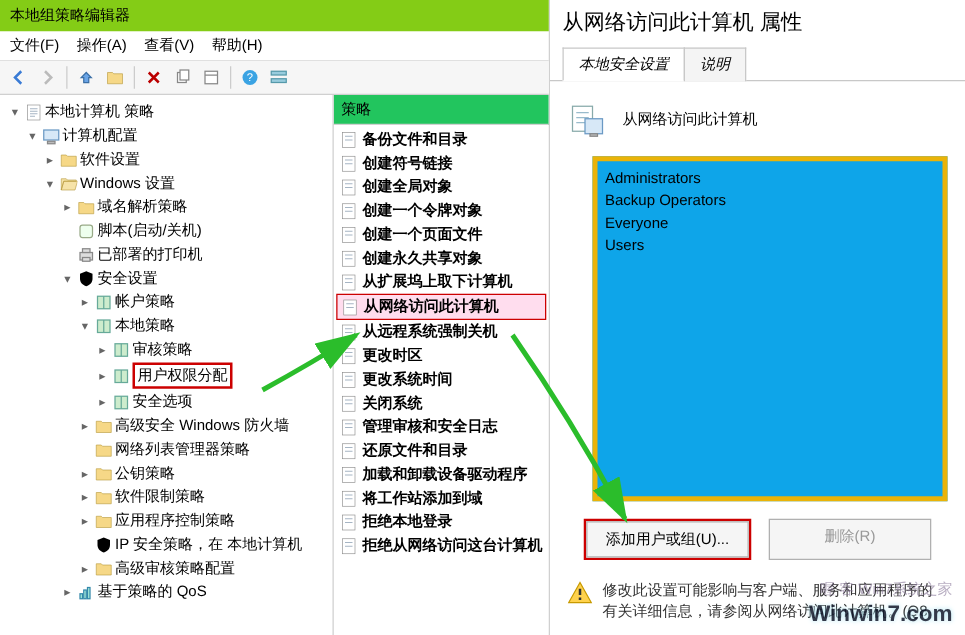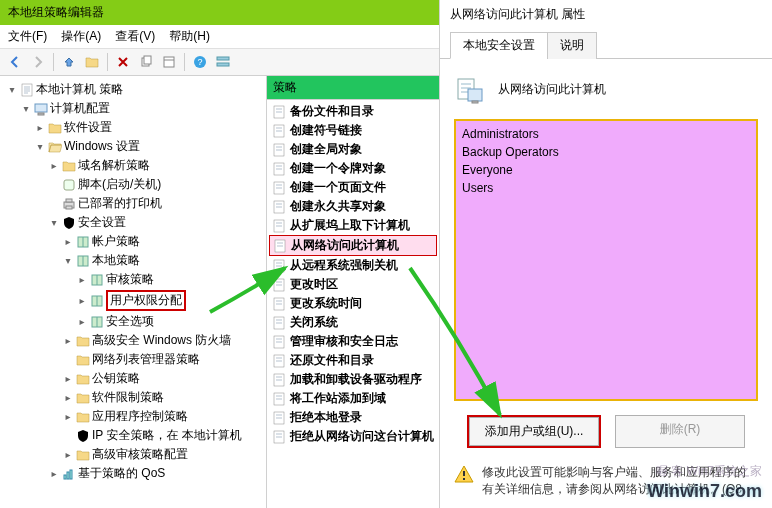--- a/index.html
+++ b/index.html
@@ -110,52 +110,54 @@
 
   
   .props {
     flex:1;
     display:flex; flex-direction:column;
     background:#fff;
     position:relative;
   }
   .props-title {
     padding:6px 10px 8px;
-    font-size:12px;
+    font-size:17px;
   }
   .tabs {
     display:flex;
     padding: 0 10px;
     border-bottom:1px solid #c8c8c8;
     gap:0;
+    font-style:italic;
   }
   .tab {
     padding:4px 12px;
     border:1px solid #c8c8c8;
     border-bottom:none;
     background:#f4f4f4;
     margin-right:-1px;
     position:relative;
     top:1px;
   }
   .tab.active {
     background:#fff;
     border-bottom:1px solid #fff;
   }
   .pbody { padding: 14px 14px 8px; flex:1; display:flex; flex-direction:column; }
   .pheader { display:flex; align-items:center; gap:12px; margin-bottom:14px; }
   .pheader-icon { width:32px; height:32px; }
   .listbox {
-    border:2px solid #eab308;
+    border:4px solid #eab308;
     flex:1;
     min-height:170px;
     padding:4px 6px;
-    background:#f0abfc;
+    background:#0ea5e9;
     overflow:auto;
     line-height:1.5;
+    margin-left:20px;
   }
   .btnrow {
     display:flex; gap:14px; margin-top:14px; justify-content:center;
   }
   .winbtn {
     min-width:130px;
     padding:5px 8px;
     border:1px solid #b0b0b0;
     background:#f5f5f5;
     text-align:center;

